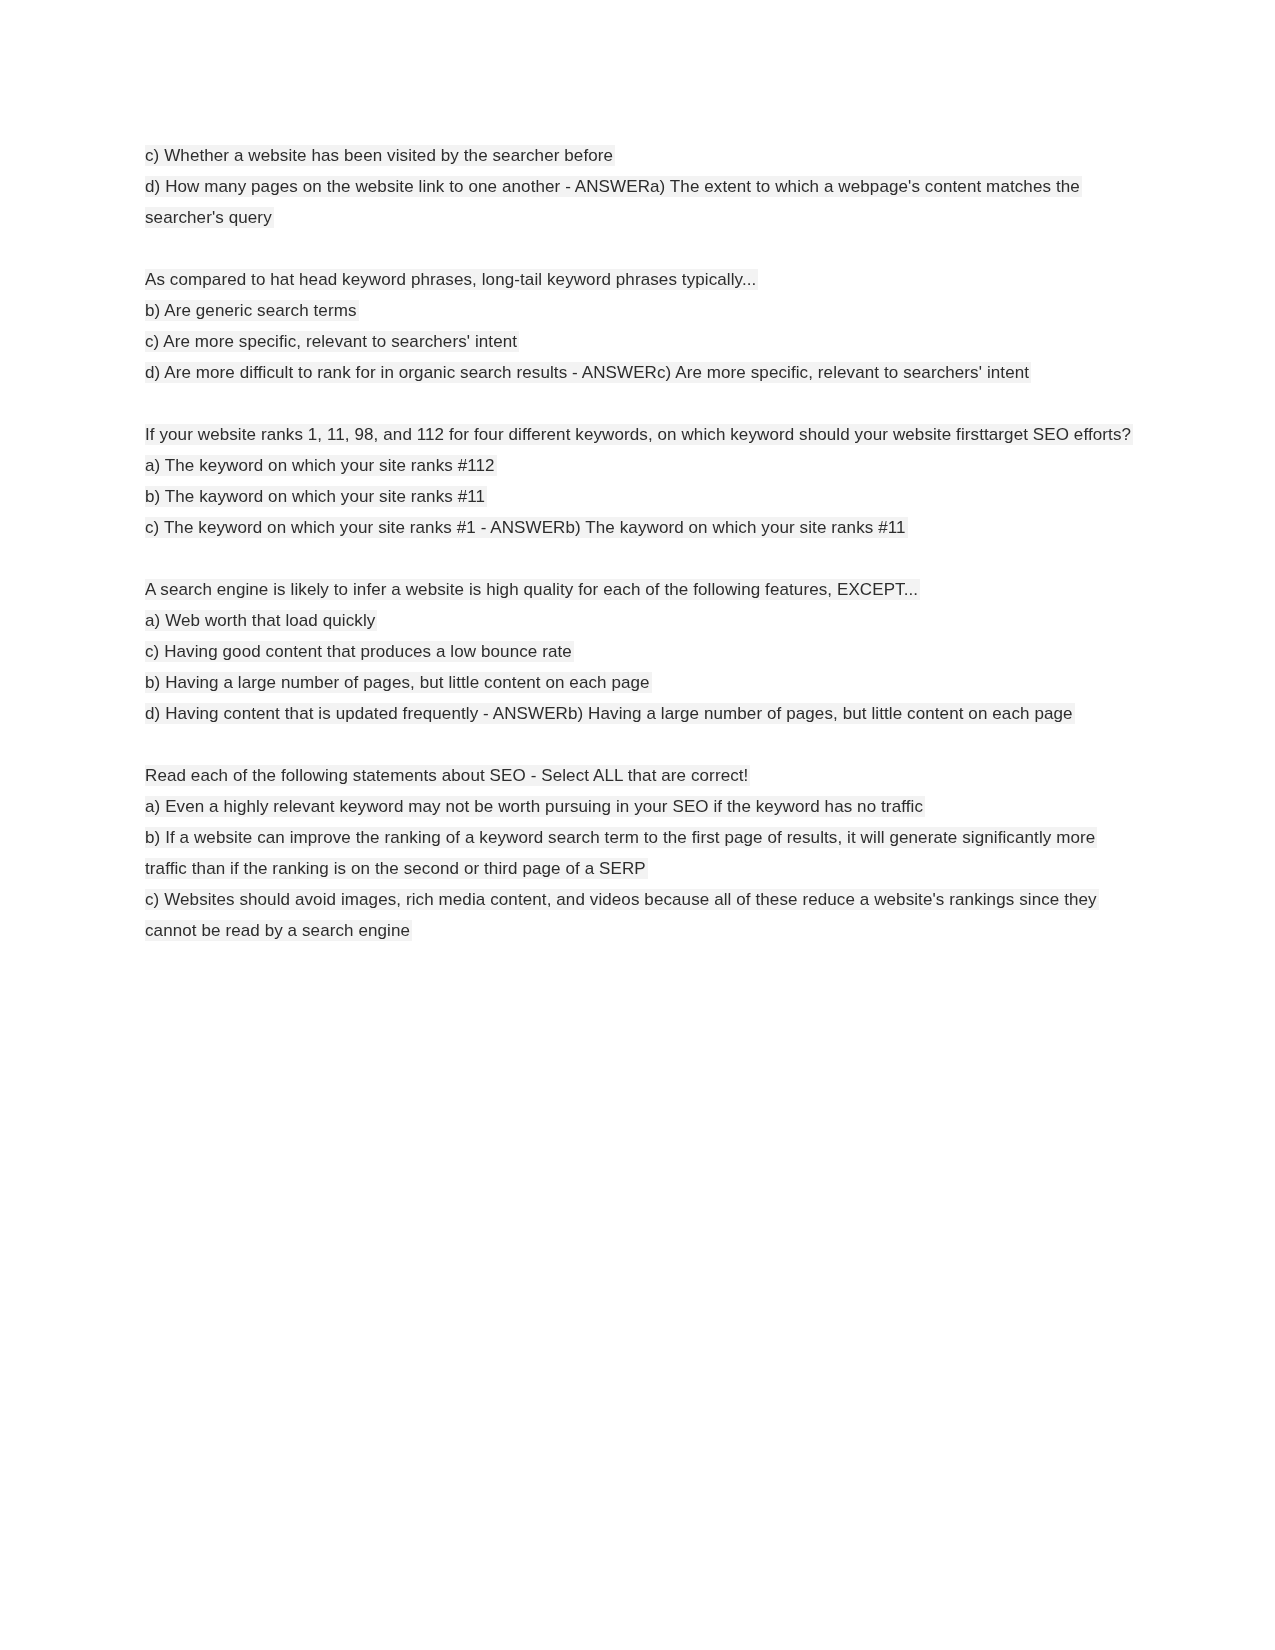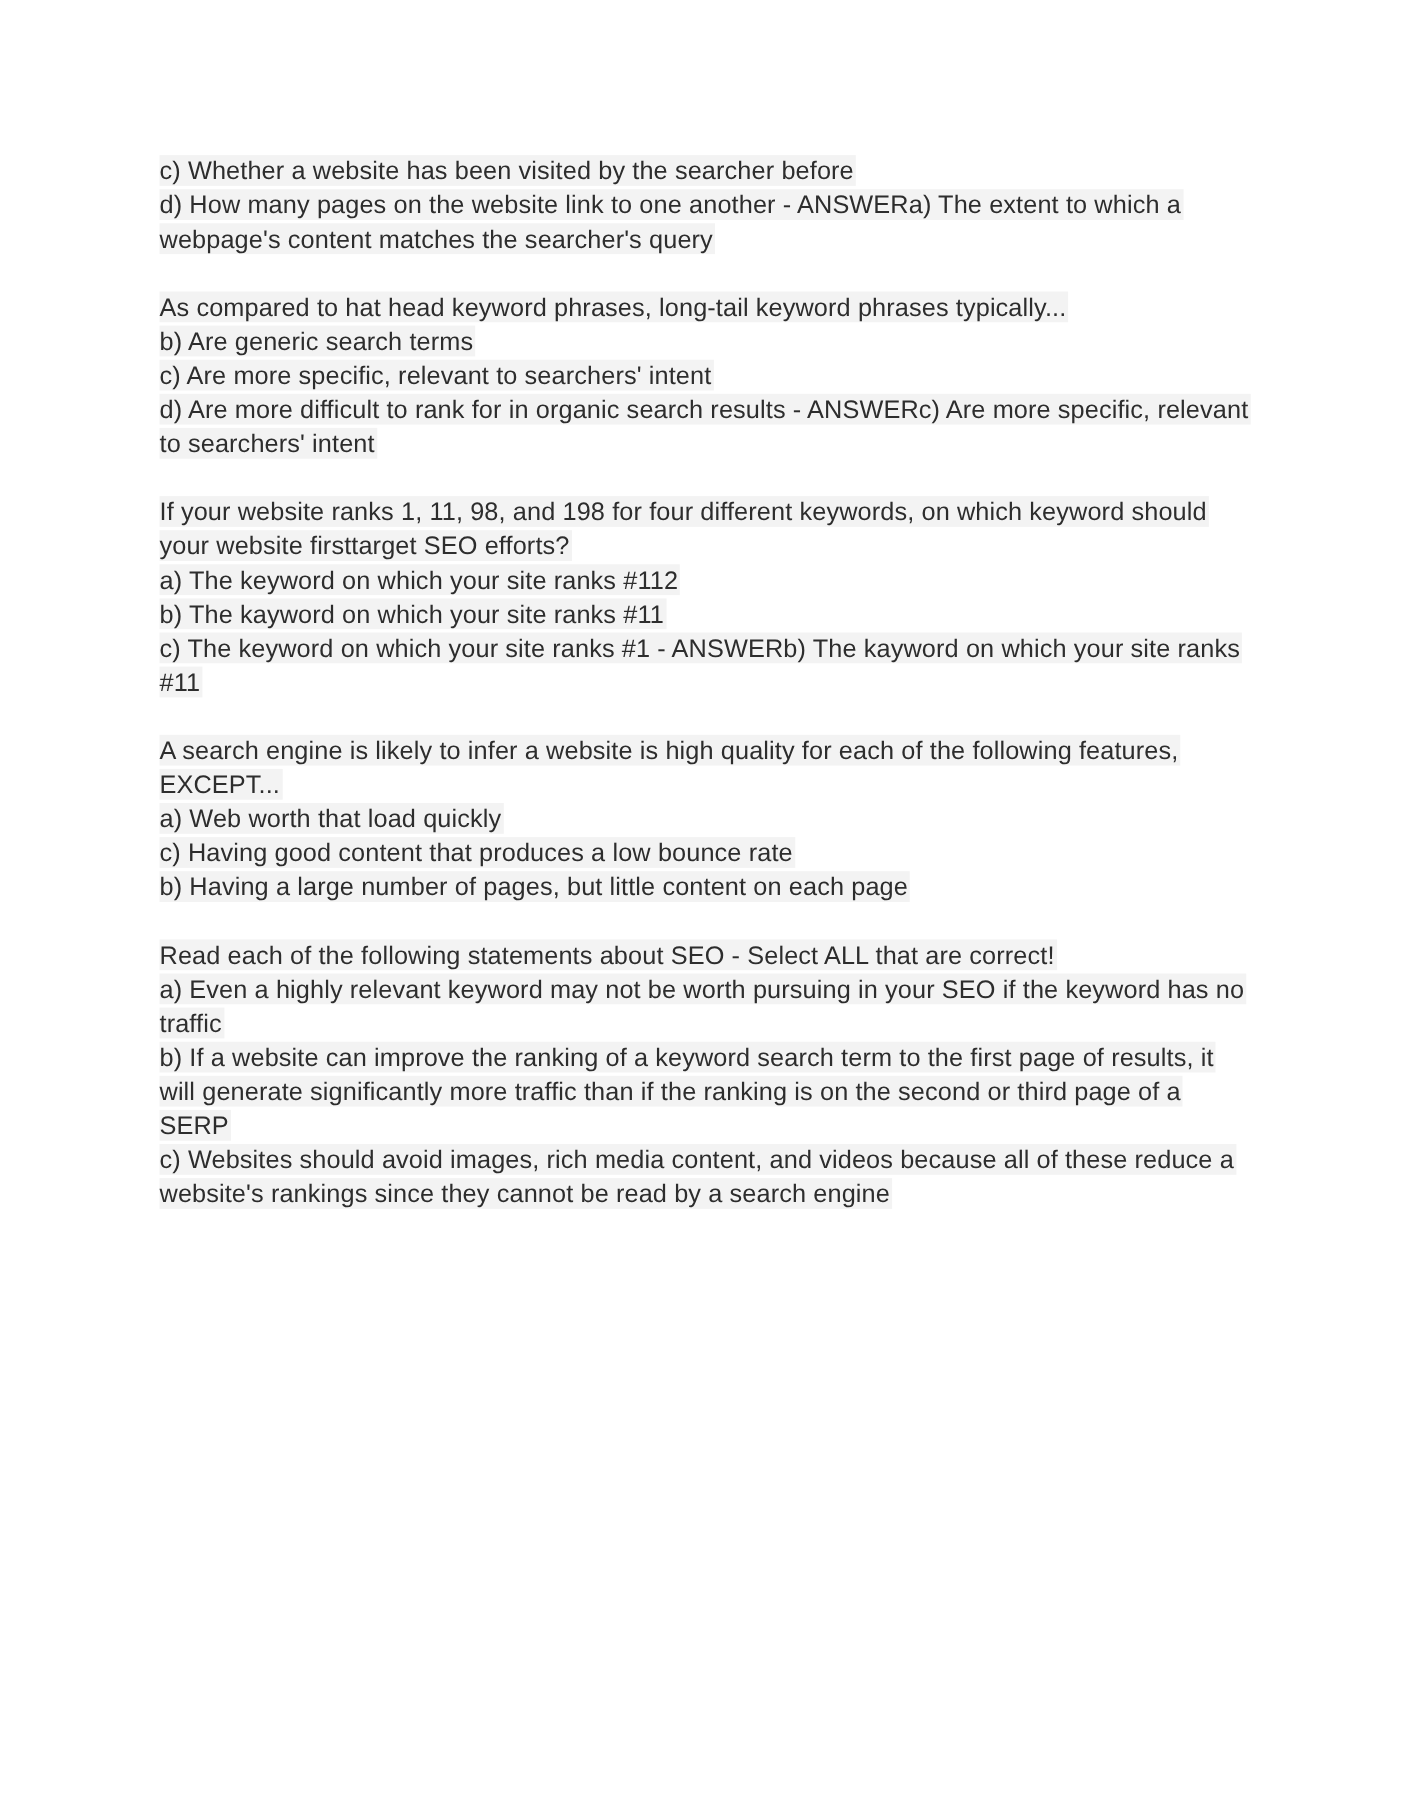--- a/index.html
+++ b/index.html
@@ -17,21 +17,21 @@
   .page {
     position: absolute;
     inset: 0;
     background: #ffffff;
   }
   .content {
     position: absolute;
     left: 145px;
     top: 140px;
     width: 992px;
-    font-size: 23px;
+    font-size: 17px;
     line-height: 31px;
     color: #2d2d2d;
     letter-spacing: 0.1px;
   }
   .block {
     margin: 0 0 31px 0;
   }
   .block:last-child {
     margin-bottom: 0;
   }
@@ -54,30 +54,31 @@
         <div class="line"><span class="hl">c) Whether a website has been visited by the searcher before</span></div>
         <div class="line"><span class="hl">d) How many pages on the website link to one another - ANSWERa) The extent to which a webpage's content matches the searcher's query</span></div>
       </div>
       <div class="block">
         <div class="line"><span class="hl">As compared to hat head keyword phrases, long-tail keyword phrases typically...</span></div>
         <div class="line"><span class="hl">b) Are generic search terms</span></div>
         <div class="line"><span class="hl">c) Are more specific, relevant to searchers' intent</span></div>
         <div class="line"><span class="hl">d) Are more difficult to rank for in organic search results - ANSWERc) Are more specific, relevant to searchers' intent</span></div>
       </div>
       <div class="block">
-        <div class="line"><span class="hl">If your website ranks 1, 11, 98, and 198 for four different keywords, on which keyword should your website firsttarget SEO efforts?</span></div>
+        <div class="line"><span class="hl">If your website ranks 1, 11, 98, and 112 for four different keywords, on which keyword should your website firsttarget SEO efforts?</span></div>
         <div class="line"><span class="hl">a) The keyword on which your site ranks #112</span></div>
         <div class="line"><span class="hl">b) The kayword on which your site ranks #11</span></div>
         <div class="line"><span class="hl">c) The keyword on which your site ranks #1 - ANSWERb) The kayword on which your site ranks #11</span></div>
       </div>
       <div class="block">
         <div class="line"><span class="hl">A search engine is likely to infer a website is high quality for each of the following features, EXCEPT...</span></div>
         <div class="line"><span class="hl">a) Web worth that load quickly</span></div>
         <div class="line"><span class="hl">c) Having good content that produces a low bounce rate</span></div>
         <div class="line"><span class="hl">b) Having a large number of pages, but little content on each page</span></div>
+        <div class="line"><span class="hl">d) Having content that is updated frequently - ANSWERb) Having a large number of pages, but little content on each page</span></div>
       </div>
       <div class="block">
         <div class="line"><span class="hl">Read each of the following statements about SEO - Select ALL that are correct!</span></div>
         <div class="line"><span class="hl">a) Even a highly relevant keyword may not be worth pursuing in your SEO if the keyword has no traffic</span></div>
         <div class="line"><span class="hl">b) If a website can improve the ranking of a keyword search term to the first page of results, it will generate significantly more traffic than if the ranking is on the second or third page of a SERP</span></div>
         <div class="line"><span class="hl">c) Websites should avoid images, rich media content, and videos because all of these reduce a website's rankings since they cannot be read by a search engine</span></div>
       </div>
     </div>
 </div>
 

